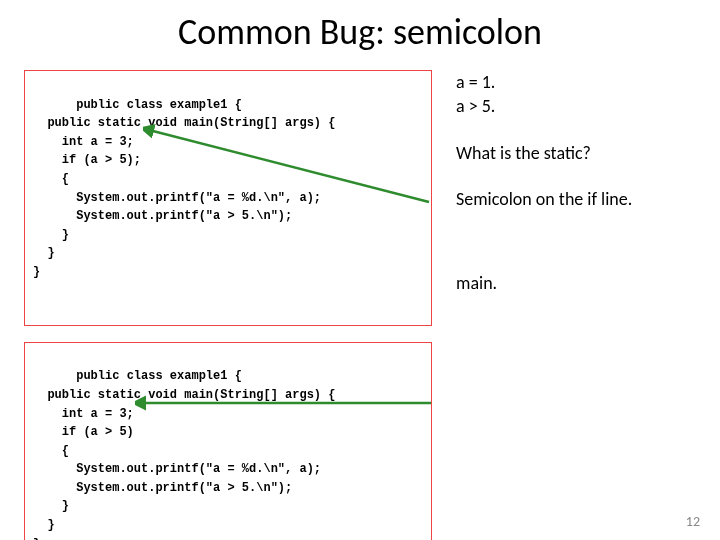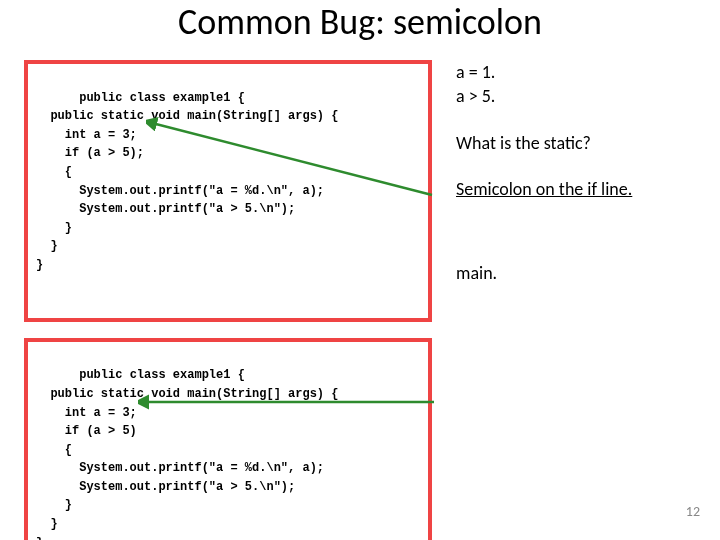--- a/index.html
+++ b/index.html
@@ -9,57 +9,58 @@
     background: #fff;
     font-family: Calibri, Arial, sans-serif;
     position: relative;
     overflow: hidden;
   }
   .title {
     text-align: center;
     font-size: 36px;
     font-weight: 400;
     color: #000;
+    padding-top: 10px;
     padding-bottom: 16px;
   }
   .content {
     display: flex;
     flex-direction: row;
     padding: 0 24px 0 24px;
     gap: 24px;
   }
   .left-col {
     flex: 0 0 408px;
     display: flex;
     flex-direction: column;
     gap: 16px;
   }
   .code-box {
-    border: 4px solid #ef4444;
+    border: 1px solid #ef4444;
     padding: 6px 8px 6px 8px;
     font-family: "Courier New", monospace;
     font-size: 12px;
     font-weight: bold;
     line-height: 1.55;
     white-space: pre;
     color: #000;
     position: relative;
   }
   .right-col {
     flex: 1;
     font-size: 18px;
     color: #000;
     line-height: 1.35;
   }
   .rblock { margin-bottom: 22px; }
-  .underline { text-decoration: underline; }
+  .underline { }
   .fixed-block { margin-top: 60px; }
   .page-num {
     position: absolute;
-    bottom: 20px;
+    bottom: 10px;
     right: 20px;
     font-size: 14px;
     color: #888;
   }
   .arrow {
     position: absolute;
     pointer-events: none;
   }
 </style>
 </head>

